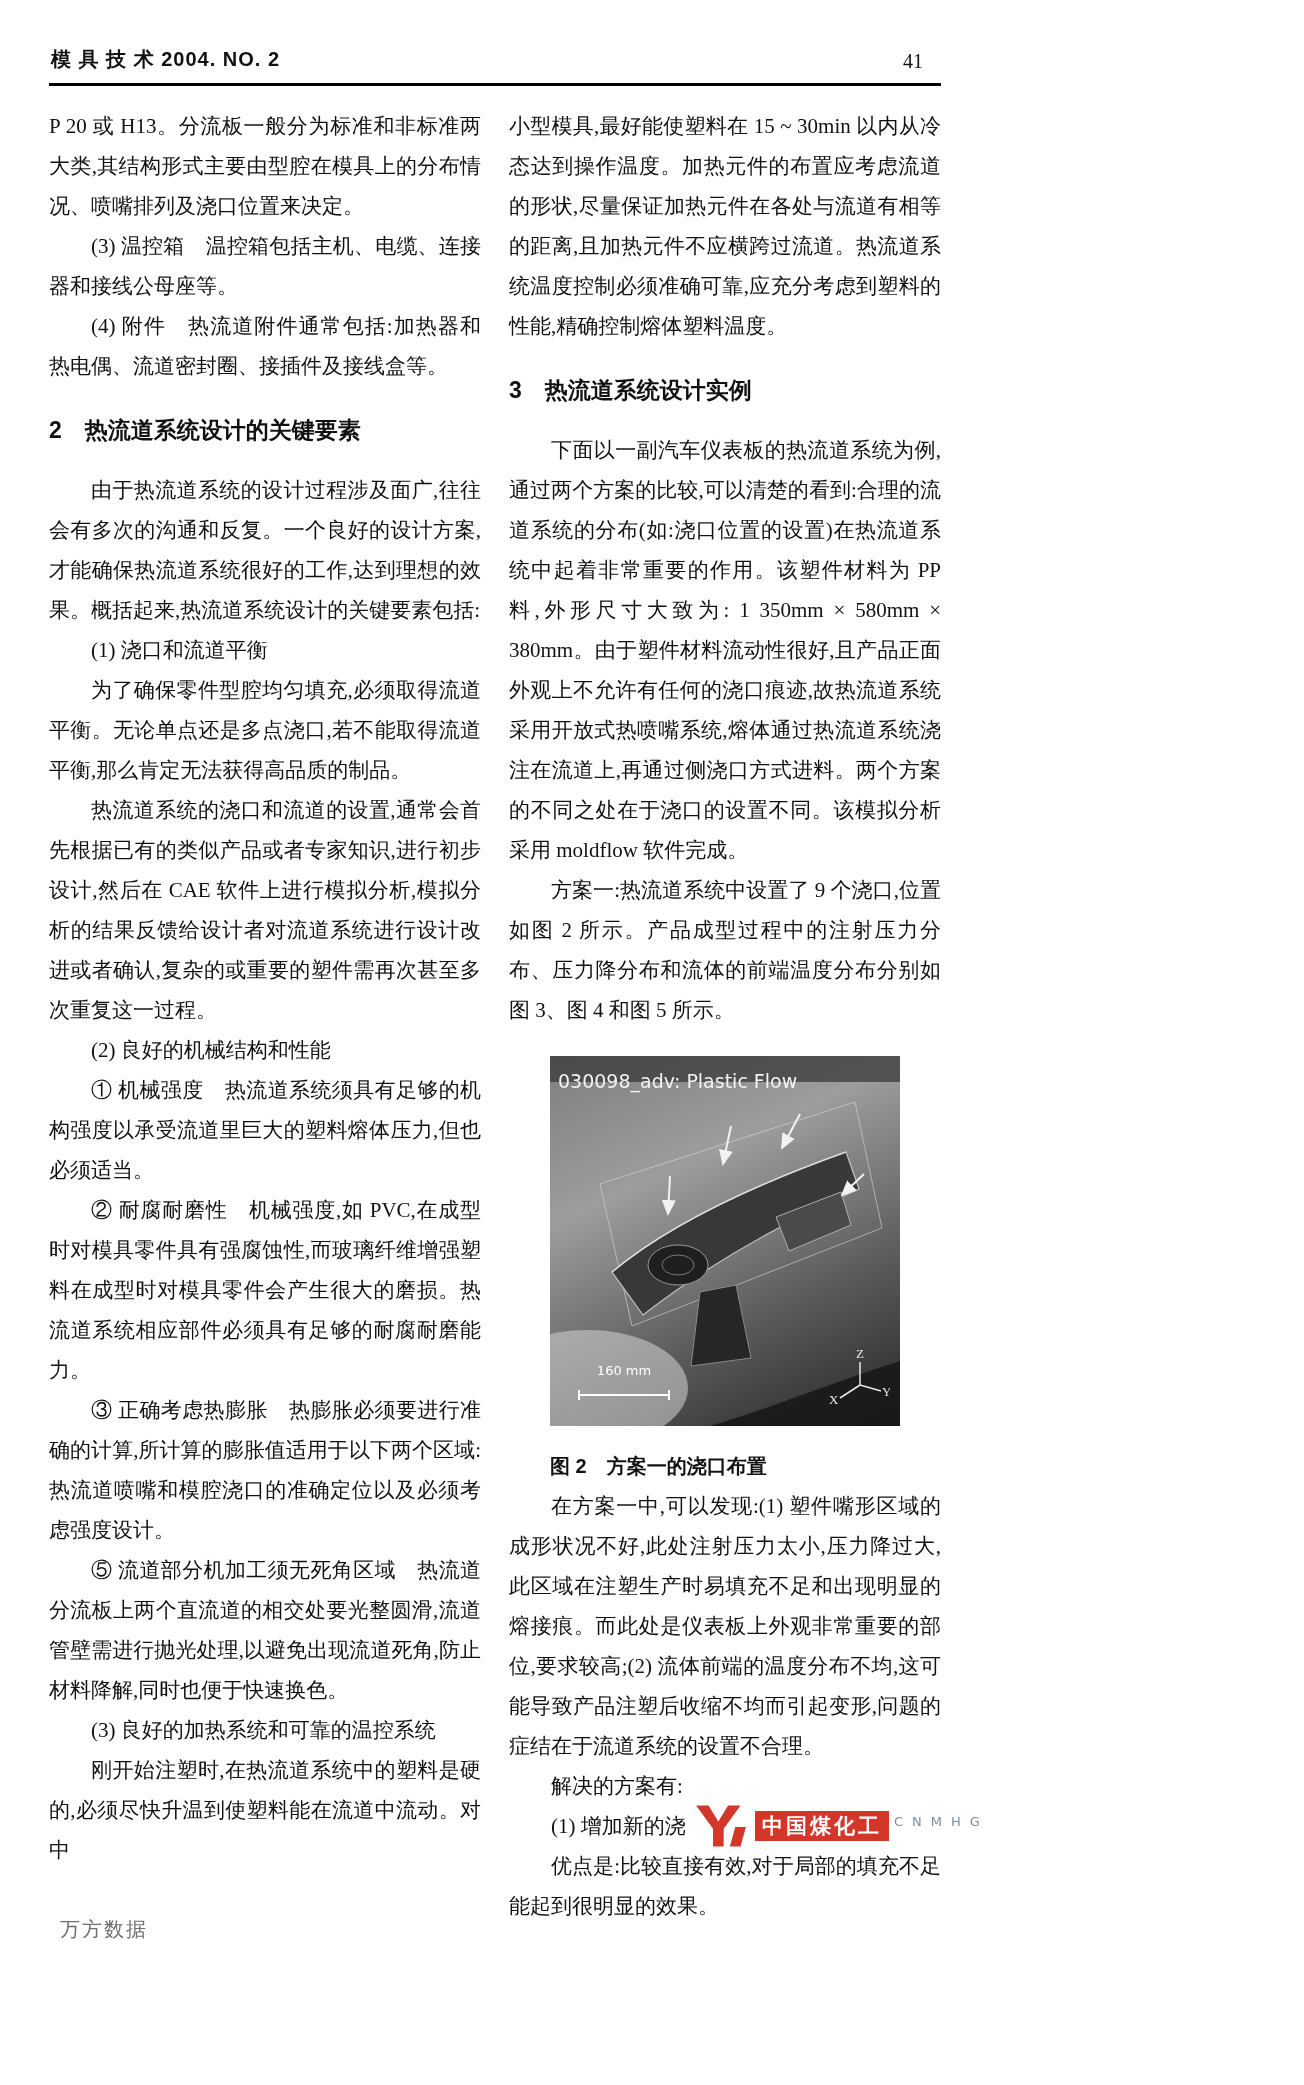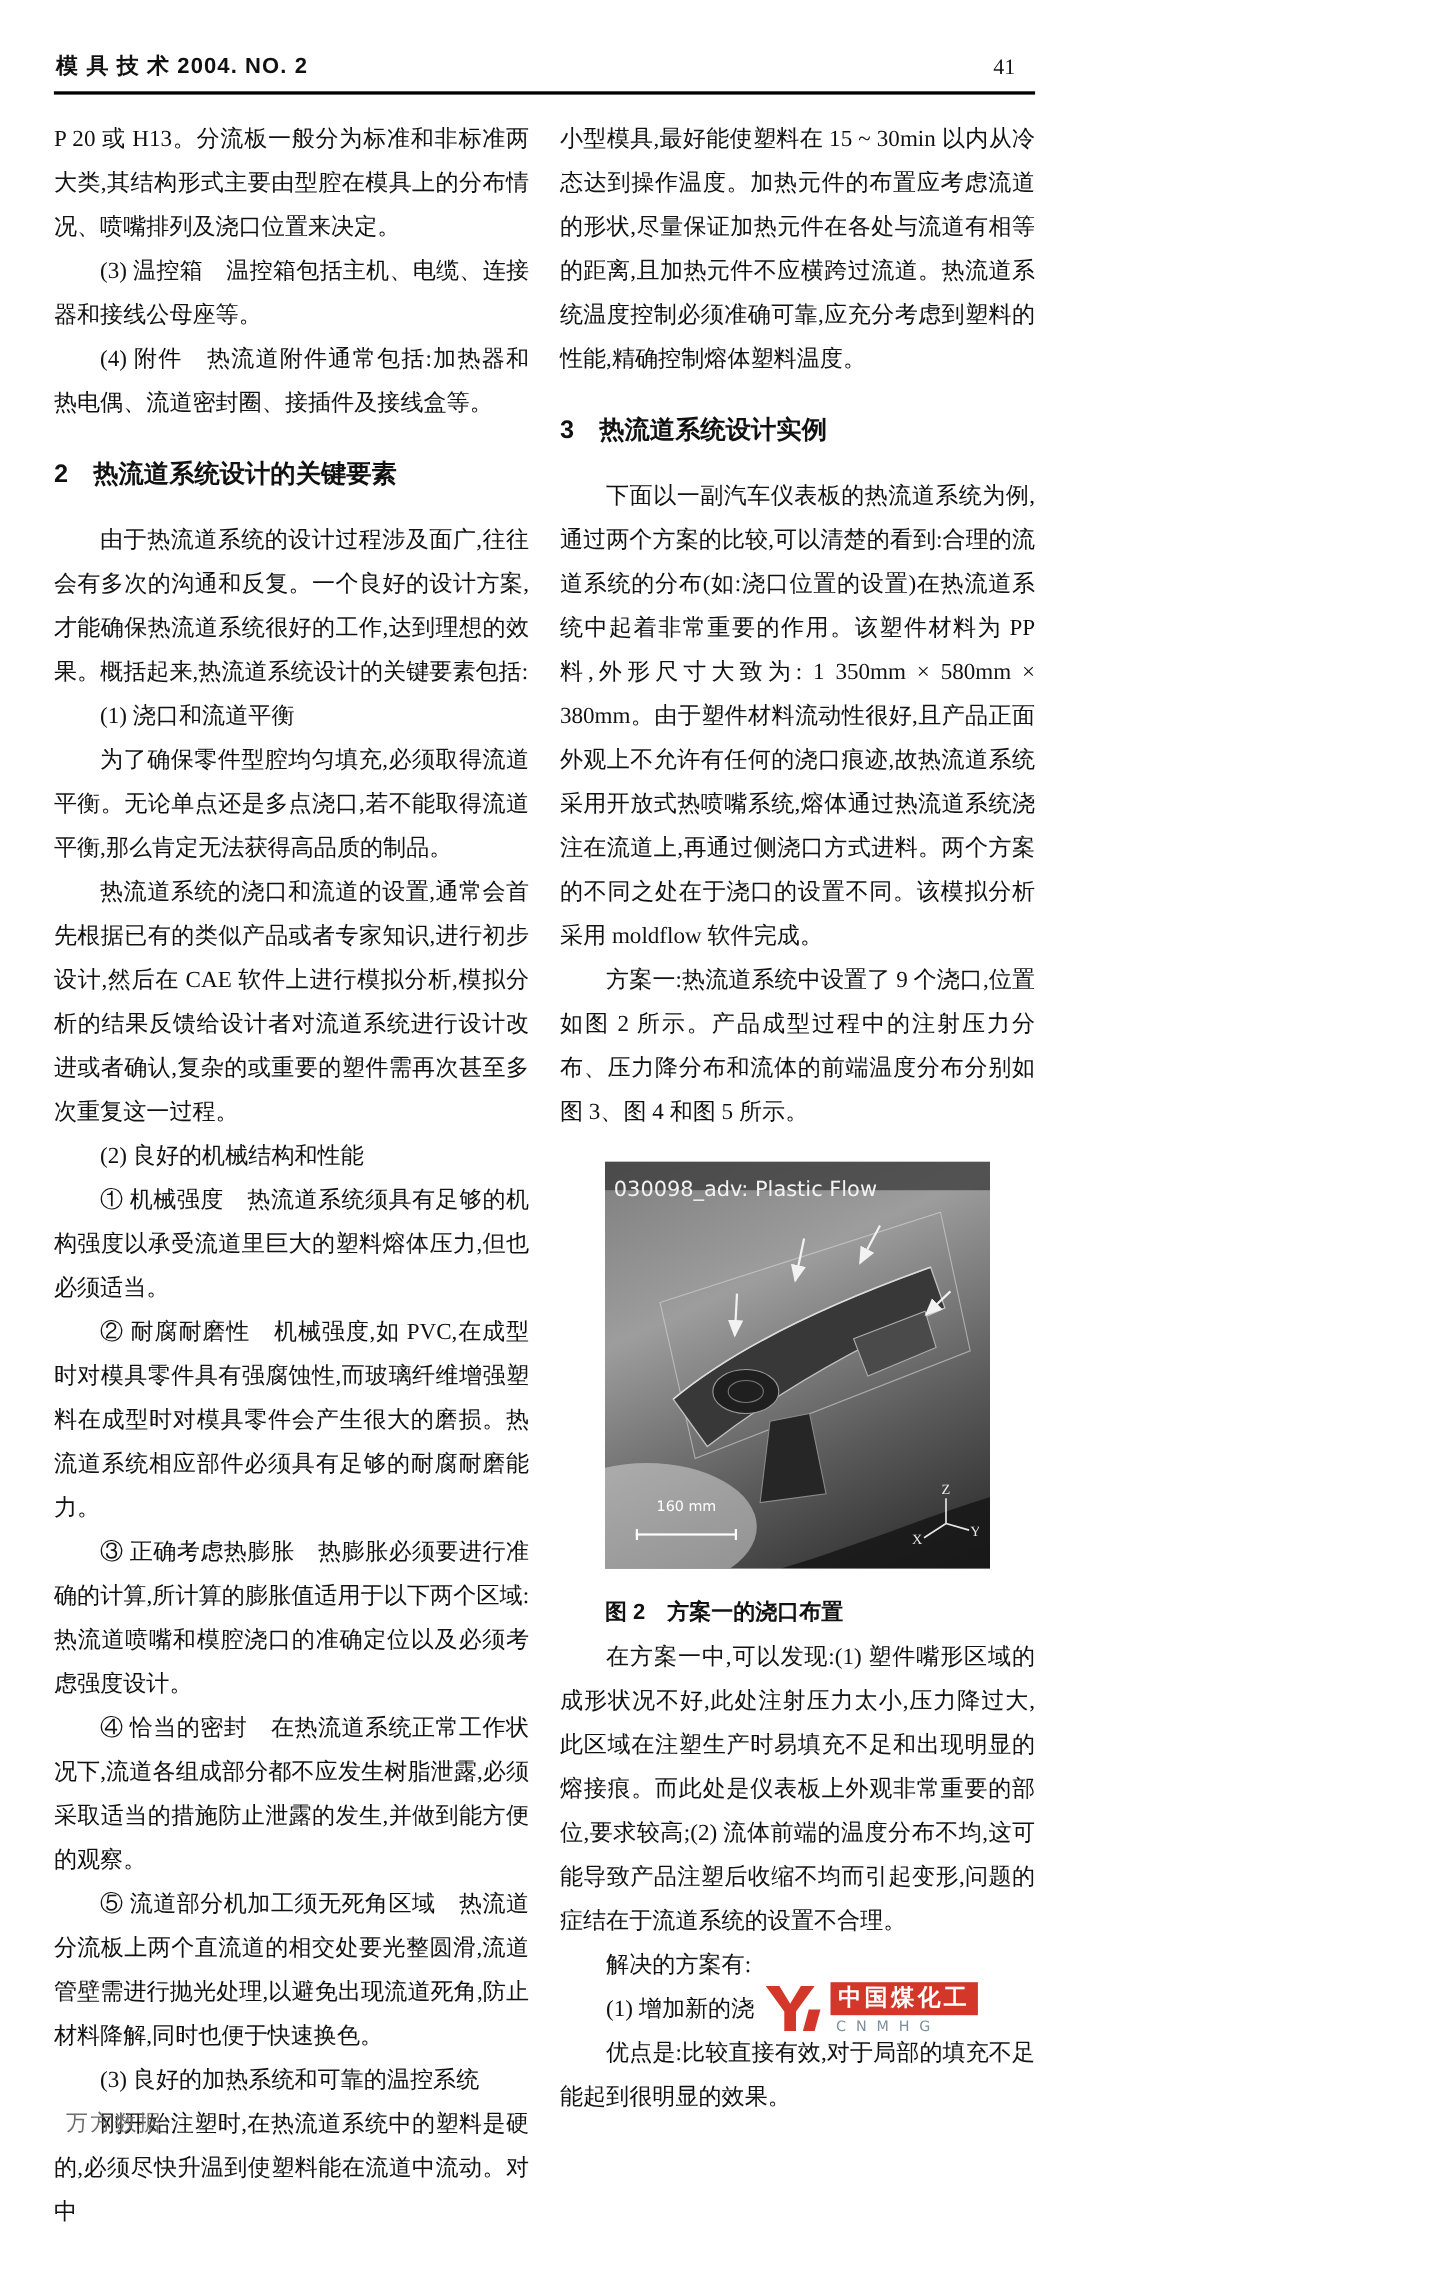--- a/index.html
+++ b/index.html
@@ -67,21 +67,21 @@
     position:absolute; left:60px; top:1916px;
     color:#6f6f6f; font-size:20px; letter-spacing:2px;
     font-family:"Liberation Sans","DejaVu Sans",sans-serif;
   }
   .logo-stamp {
     position:absolute; left:688px; top:1798px;
     background:#ffffff;
     display:flex; align-items:center; gap:7px;
     padding:4px 6px;
   }
-  .logo-text { display:flex; flex-direction:column; }
+  .logo-text { display:flex; }
   .logo-cn {
     background:#d2372a; color:#fff; font-weight:bold;
     font-size:21px; line-height:1.35; padding:1px 7px; letter-spacing:3px;
     font-family:"Liberation Sans","DejaVu Sans",sans-serif;
   }
   .logo-en {
     color:#7d8f9c; letter-spacing:9px; font-size:13px; margin-top:3px; padding-left:5px;
     font-family:"DejaVu Sans",sans-serif;
   }
 </style>
@@ -105,21 +105,20 @@
         <p class="para ind">(4) 附件　热流道附件通常包括:加热器和热电偶、流道密封圈、接插件及接线盒等。</p>
         <h2 class="sec">2　热流道系统设计的关键要素</h2>
         <p class="para ind">由于热流道系统的设计过程涉及面广,往往会有多次的沟通和反复。一个良好的设计方案,才能确保热流道系统很好的工作,达到理想的效果。概括起来,热流道系统设计的关键要素包括:</p>
         <p class="para ind">(1) 浇口和流道平衡</p>
         <p class="para ind">为了确保零件型腔均匀填充,必须取得流道平衡。无论单点还是多点浇口,若不能取得流道平衡,那么肯定无法获得高品质的制品。</p>
         <p class="para ind">热流道系统的浇口和流道的设置,通常会首先根据已有的类似产品或者专家知识,进行初步设计,然后在 CAE 软件上进行模拟分析,模拟分析的结果反馈给设计者对流道系统进行设计改进或者确认,复杂的或重要的塑件需再次甚至多次重复这一过程。</p>
         <p class="para ind">(2) 良好的机械结构和性能</p>
         <p class="para ind">① 机械强度　热流道系统须具有足够的机构强度以承受流道里巨大的塑料熔体压力,但也必须适当。</p>
         <p class="para ind">② 耐腐耐磨性　机械强度,如 PVC,在成型时对模具零件具有强腐蚀性,而玻璃纤维增强塑料在成型时对模具零件会产生很大的磨损。热流道系统相应部件必须具有足够的耐腐耐磨能力。</p>
         <p class="para ind">③ 正确考虑热膨胀　热膨胀必须要进行准确的计算,所计算的膨胀值适用于以下两个区域:热流道喷嘴和模腔浇口的准确定位以及必须考虑强度设计。</p>
-        <p class="para ind">④ 恰当的密封　在热流道系统正常工作状况下,流道各组成部分都不应发生树脂泄露,必须采取适当的措施防止泄露的发生,并做到能方便的观察。</p>
         <p class="para ind">⑤ 流道部分机加工须无死角区域　热流道分流板上两个直流道的相交处要光整圆滑,流道管壁需进行抛光处理,以避免出现流道死角,防止材料降解,同时也便于快速换色。</p>
         <p class="para ind">(3) 良好的加热系统和可靠的温控系统</p>
         <p class="para ind">刚开始注塑时,在热流道系统中的塑料是硬的,必须尽快升温到使塑料能在流道中流动。对中</p>
       </div>
 
       <div class="col">
         <p class="para">小型模具,最好能使塑料在 15 ~ 30min 以内从冷态达到操作温度。加热元件的布置应考虑流道的形状,尽量保证加热元件在各处与流道有相等的距离,且加热元件不应横跨过流道。热流道系统温度控制必须准确可靠,应充分考虑到塑料的性能,精确控制熔体塑料温度。</p>
         <h2 class="sec">3　热流道系统设计实例</h2>
         <p class="para ind">下面以一副汽车仪表板的热流道系统为例,通过两个方案的比较,可以清楚的看到:合理的流道系统的分布(如:浇口位置的设置)在热流道系统中起着非常重要的作用。该塑件材料为 PP 料,外形尺寸大致为: 1 350mm × 580mm × 380mm。由于塑件材料流动性很好,且产品正面外观上不允许有任何的浇口痕迹,故热流道系统采用开放式热喷嘴系统,熔体通过热流道系统浇注在流道上,再通过侧浇口方式进料。两个方案的不同之处在于浇口的设置不同。该模拟分析采用 moldflow 软件完成。</p>
         <p class="para ind">方案一:热流道系统中设置了 9 个浇口,位置如图 2 所示。产品成型过程中的注射压力分布、压力降分布和流体的前端温度分布分别如图 3、图 4 和图 5 所示。</p>

